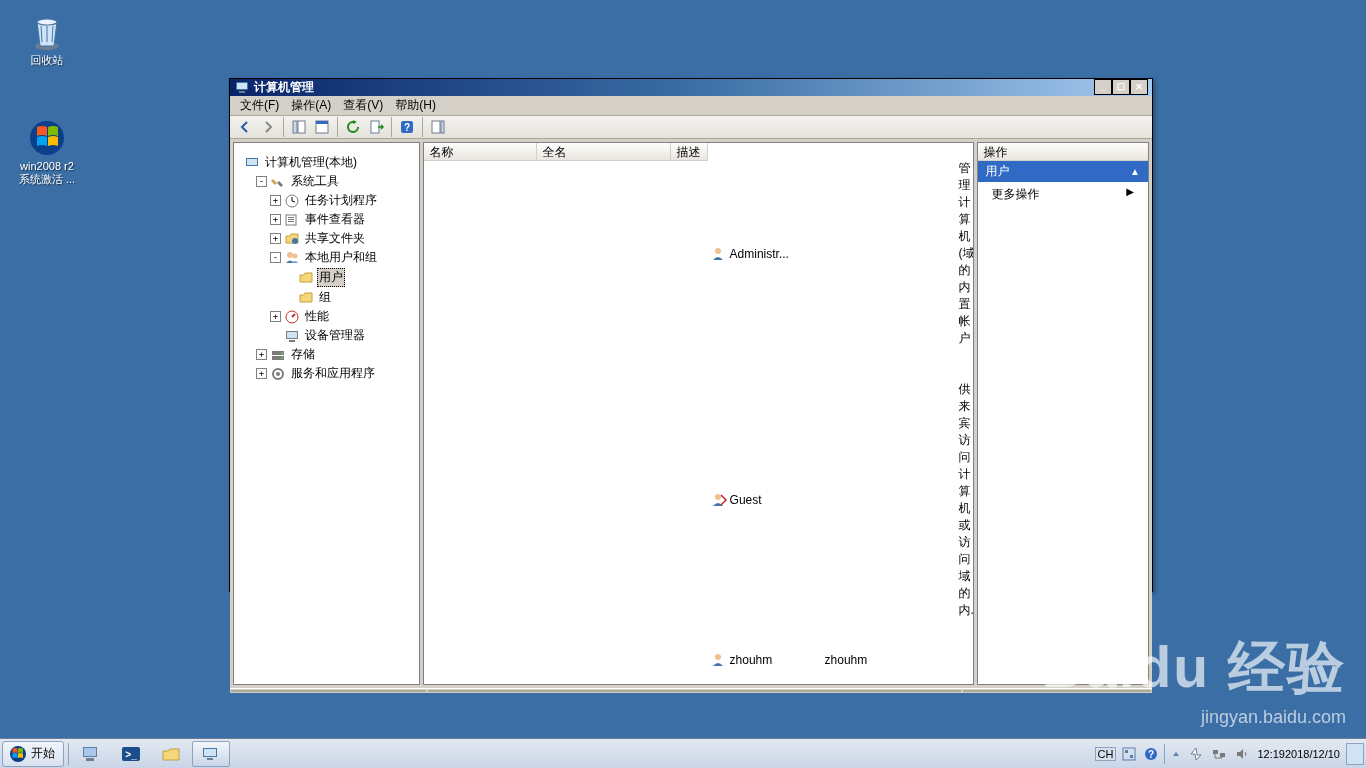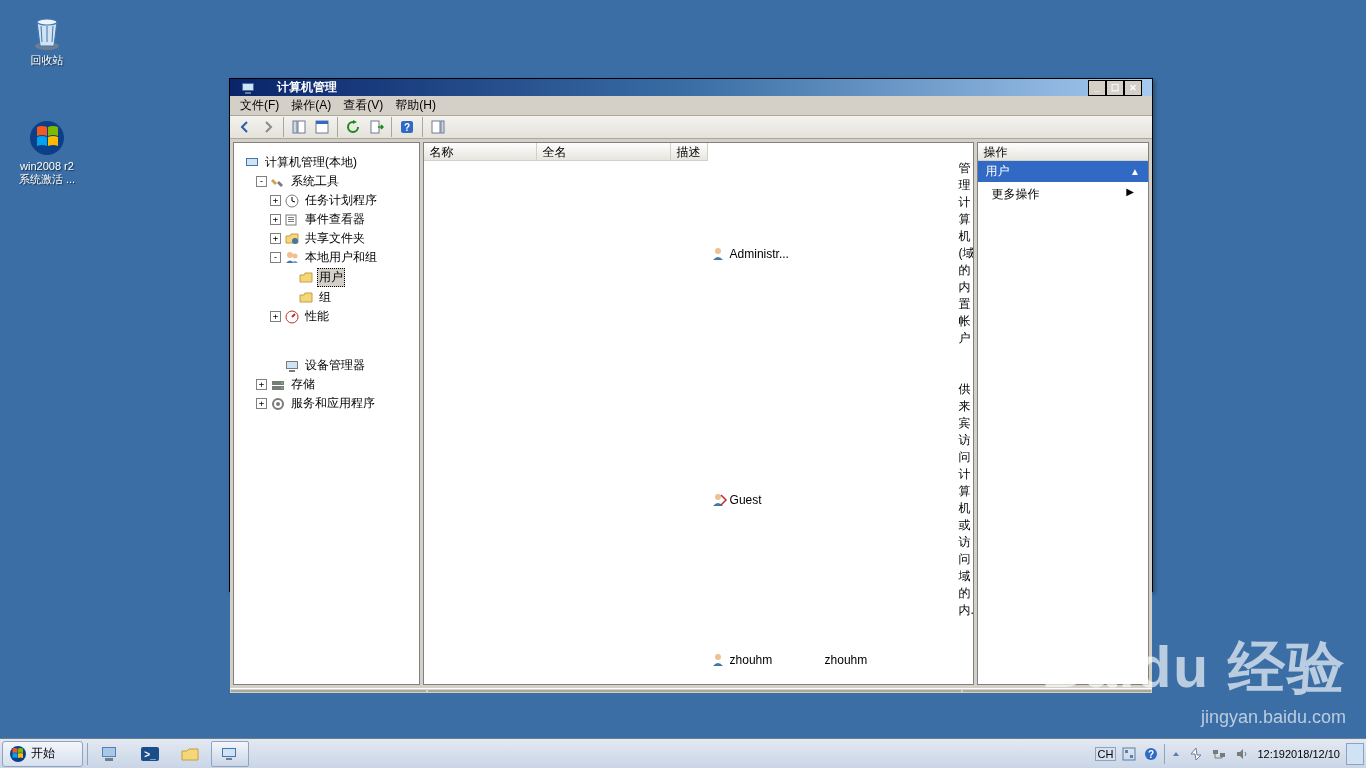--- a/index.html
+++ b/index.html
@@ -36,23 +36,22 @@
   width: 924px; height: 514px;
   background: #d4d0c8;
   border: 1px solid #000;
   box-shadow: 2px 2px 4px rgba(0,0,0,0.3);
   display: flex; flex-direction: column;
 }
 .title-bar {
   height: 20px;
   background: linear-gradient(to right, #0a246a, #3a6ea5, #a6caf0);
   color: #fff;
-  display: flex; align-items: center;
-  padding: 0 10px;
-  gap: 17px;
+  display: flex; align-items: flex-start;
+  padding: 0 4px;
 }
 .title-bar .app-icon { width: 16px; height: 16px; margin-right: 4px; }
 .title-bar .title-text { flex: 1; font-size: 12px; font-weight: bold; }
 .title-bar .win-btns { display: flex; gap: 0; }
 .title-bar .win-btn {
   width: 18px; height: 16px;
   background: #d4d0c8;
   border: 1px solid #000;
   font-size: 9px;
   display: flex; align-items: center; justify-content: center;
@@ -195,21 +194,21 @@
 .taskbar {
   position: absolute;
   left: 0; bottom: 0;
   width: 1366px; height: 30px;
   background: linear-gradient(#e3e9f1, #c9d5e7);
   border-top: 1px solid #6e7d91;
   display: flex; align-items: center;
 }
 .start-btn {
   height: 26px;
-  padding: 0 27px 0 6px;
+  padding: 0 8px 0 6px;
   margin: 2px;
   background: linear-gradient(#f3f6fb, #d7e0ee);
   border: 1px solid #8da3c0;
   border-radius: 3px;
   display: flex; align-items: center; gap: 4px;
   cursor: pointer;
   font-size: 12px;
   font-family: Liberation Serif, serif;
 }
 .ql-item, .tb-task {
@@ -452,21 +451,21 @@
       <div class="tree-node" style="padding-left:26px;">
         <span class="tree-toggle">+</span>
         <span class="tree-icon">
             <svg width="16" height="16" viewBox="0 0 16 16">
               <circle cx="8" cy="8" r="6" fill="#fff" stroke="#c03030"></circle>
               <path d="M8 8 L11 5" stroke="#c03030" stroke-width="2"></path>
             </svg>
           </span>
         <span class="tree-label">性能</span>
       </div>
-      <div class="tree-node" style="padding-left:26px;margin-top:30px;">
+      <div class="tree-node" style="padding-left:26px;">
         <span class="tree-spacer"></span>
         <span class="tree-icon">
             <svg width="16" height="16" viewBox="0 0 16 16">
               <rect x="2" y="3" width="12" height="8" fill="#7a7a7a"></rect>
               <rect x="3" y="4" width="10" height="6" fill="#cfe3f5"></rect>
               <rect x="5" y="12" width="6" height="2" fill="#7a7a7a"></rect>
             </svg>
           </span>
         <span class="tree-label">设备管理器</span>
       </div>

